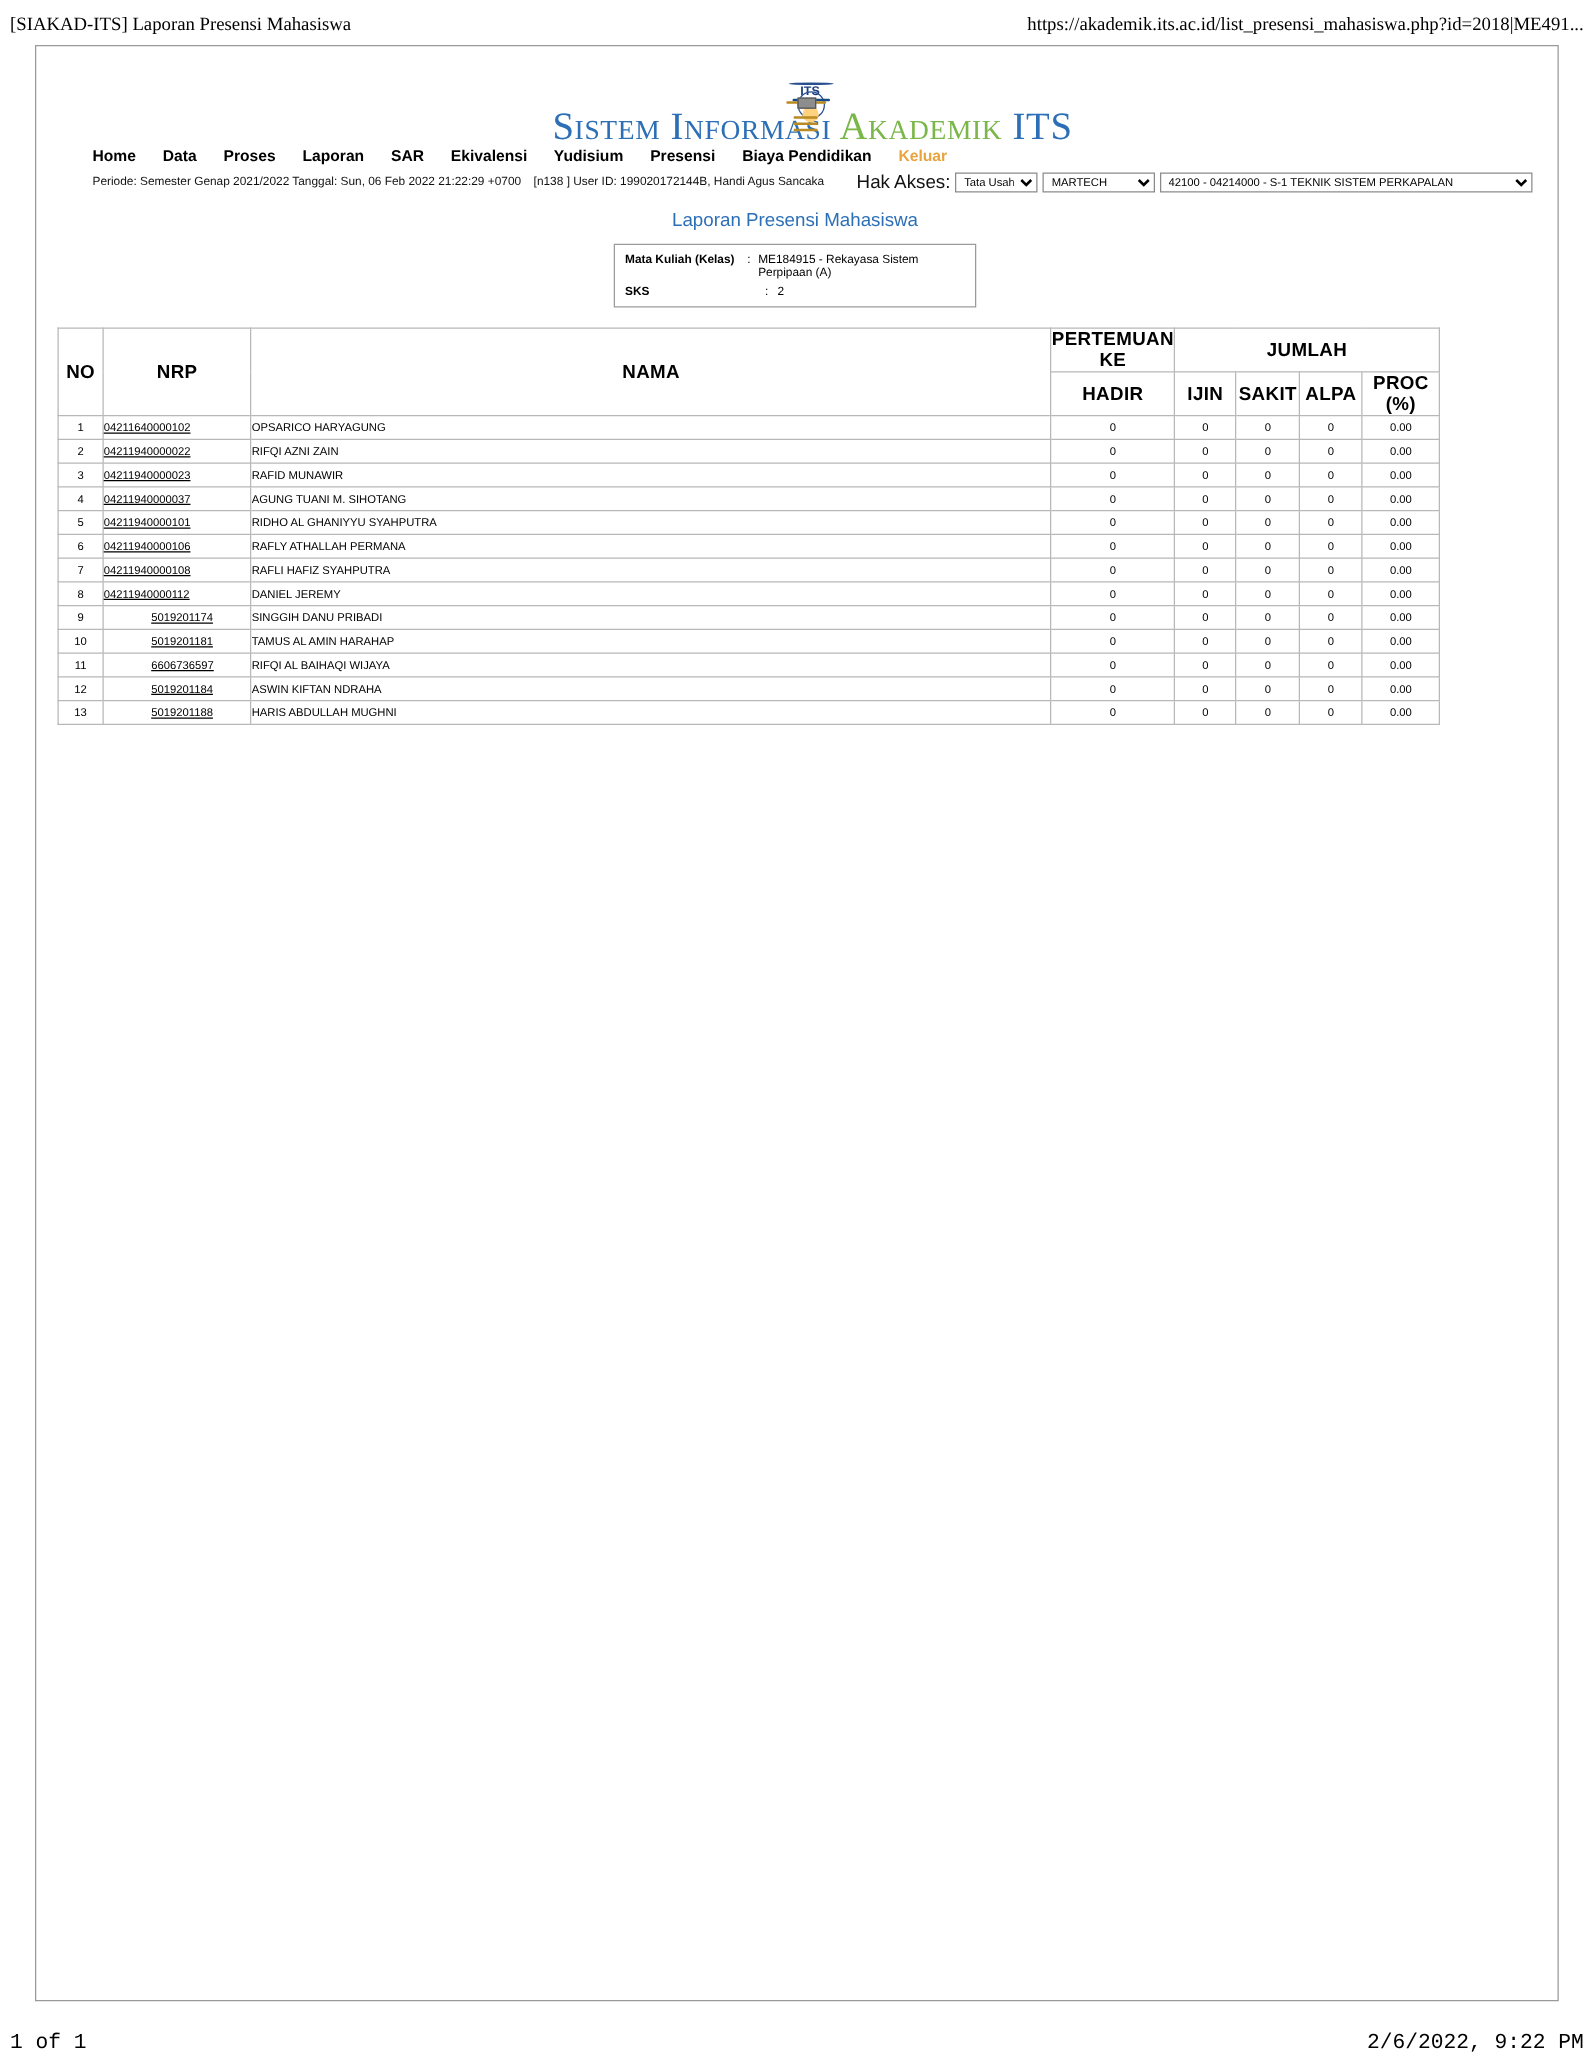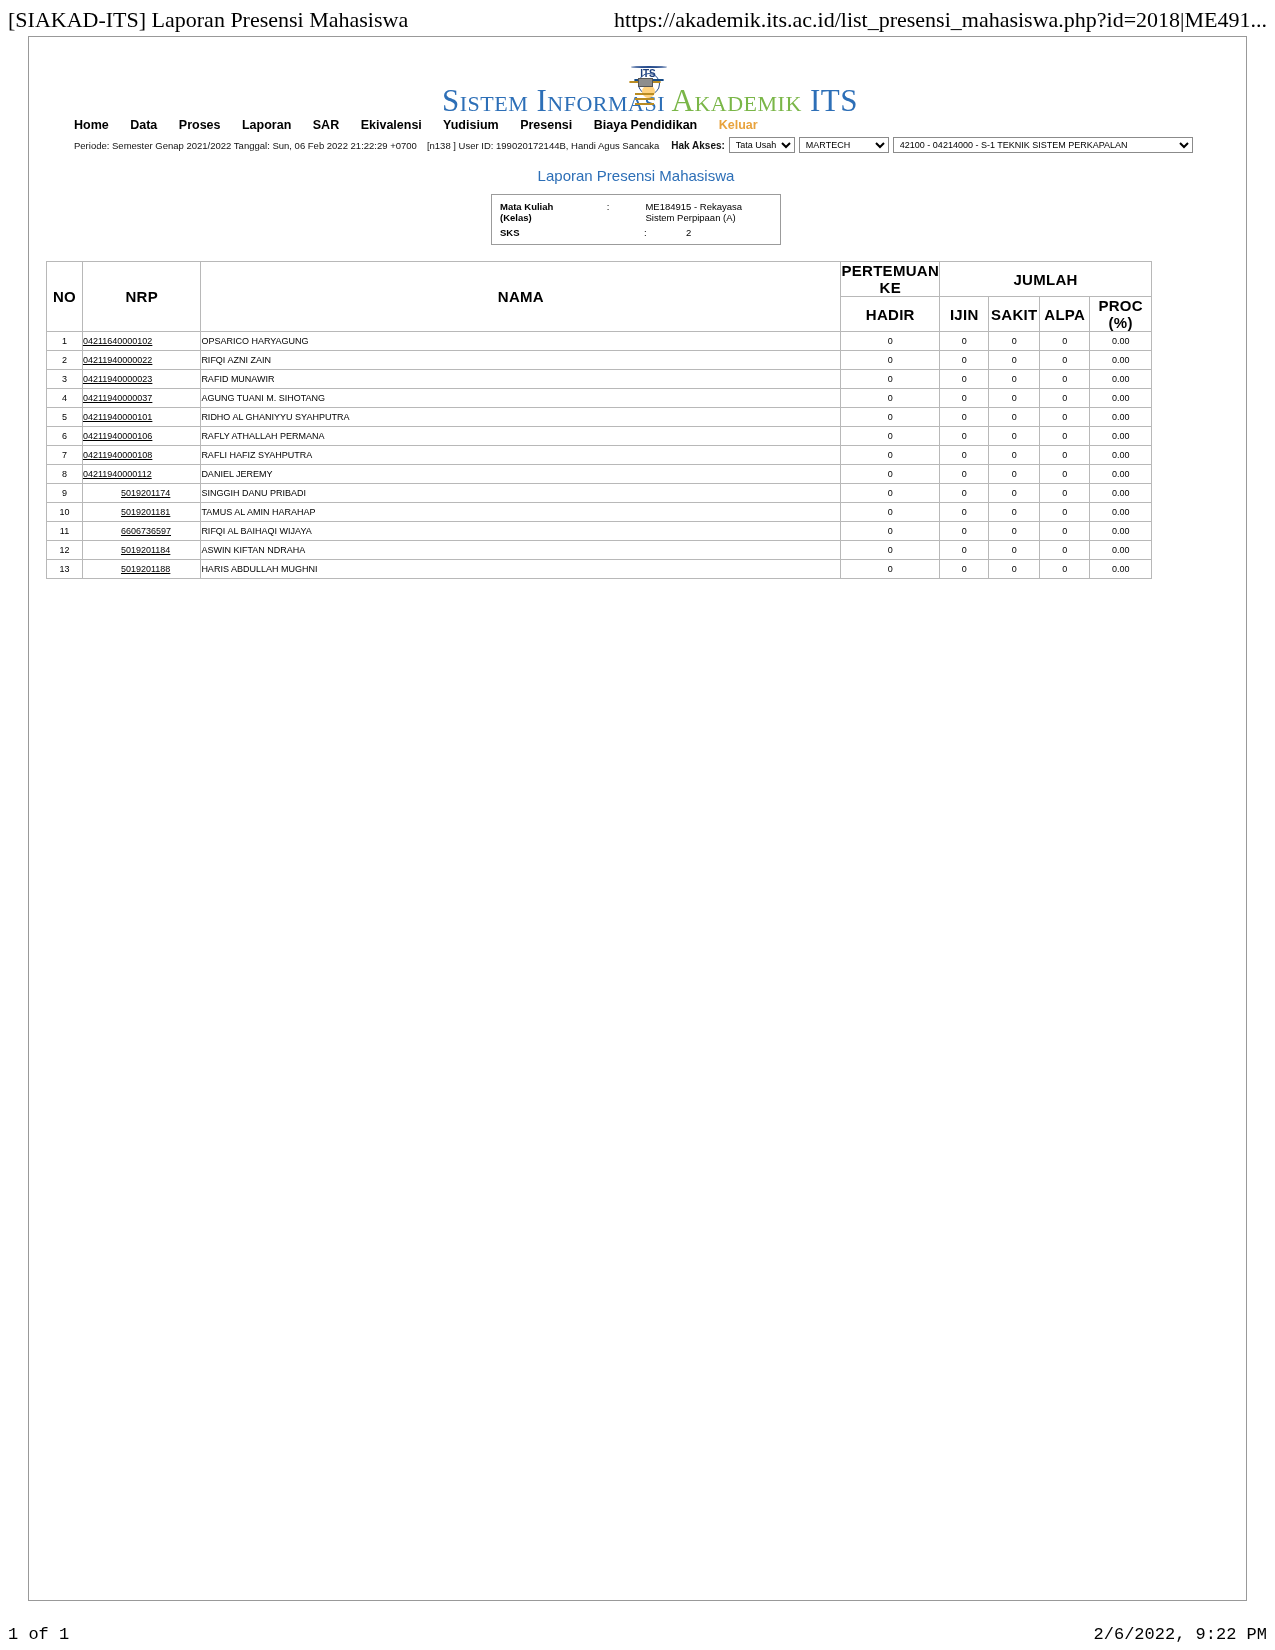--- a/index.html
+++ b/index.html
@@ -21,21 +21,21 @@
     top: 0;
     left: 0;
     width: 1275px;
     height: 36px;
     display: flex;
     align-items: center;
     justify-content: space-between;
     padding: 4px 8px 0 8px;
     box-sizing: border-box;
     font-family: "Liberation Serif", serif;
-    font-size: 22px;
+    font-size: 15px;
     color: #000;
   }
   .print-footer {
     position: absolute;
     bottom: 6px;
     left: 0;
     width: 1275px;
     display: flex;
     align-items: center;
     justify-content: space-between;
@@ -164,23 +164,23 @@
     margin-top: 5px;
     margin-left: 28px;
     display: flex;
     align-items: center;
     font-size: 9.5px;
     color: #111;
   }
   .inforow .periode { white-space: nowrap; }
   .inforow .session { margin-left: 10px; white-space: nowrap; }
   .hak-label {
-    margin-left: 12px;
-    font-weight: bold;
-    font-size: 10px;
+    margin-left: 26px;
+    font-weight: normal;
+    font-size: 15px;
     white-space: nowrap;
   }
   select.ui-select {
     font-family: "Liberation Sans", sans-serif;
     font-size: 9px;
     height: 16px;
     margin-left: 4px;
     border: 1px solid #8b8b8b;
     background: #fff;
     padding: 0 2px;
@@ -201,21 +201,20 @@
     width: 290px;
     margin: 10px auto 0 auto;
     border: 1px solid #9b9b9b;
     padding: 6px 8px;
     font-size: 9.5px;
     box-sizing: border-box;
   }
   .course-line {
     display: flex;
     margin-bottom: 4px;
-    gap: 32px;
   }
   .course-line:last-child { margin-bottom: 0; }
   .course-key { font-weight: bold; width: 112px; }
   .course-sep { width: 10px; }
   .course-val { }
   
   table.presensi {
     border-collapse: collapse;
     margin-top: 16px;
     width: 1106px;

